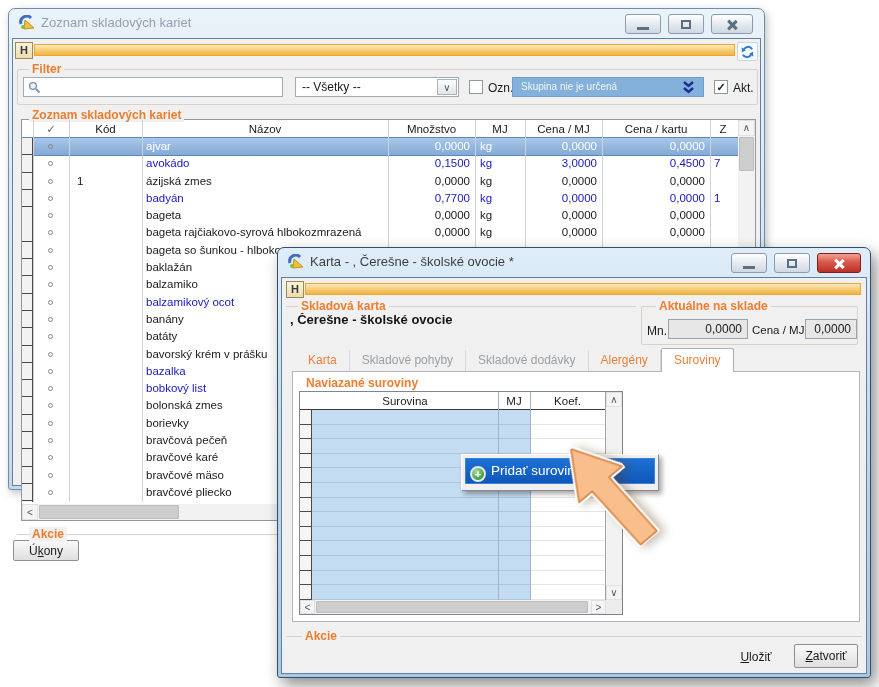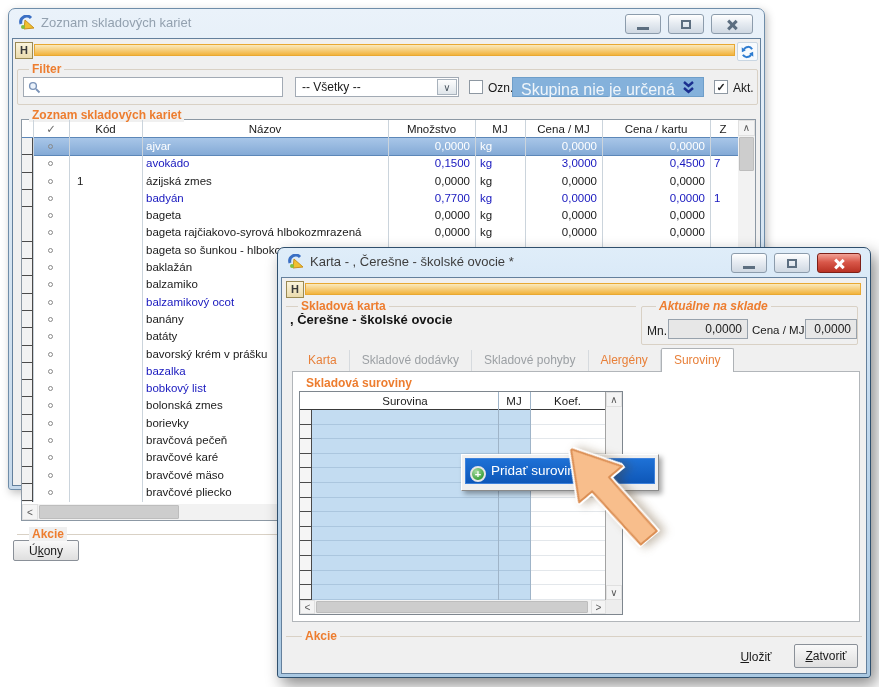--- a/index.html
+++ b/index.html
@@ -61,21 +61,21 @@
   .refreshbtn { position:absolute; left:724px; top:3px; width:21px; height:19px; background:#F7FAFD;
       border:1px solid #C9D6E2; border-radius:2px; }
   .lw-filterbox { left:4px; top:30px; width:741px; height:36px; }
   .lw-filterlabel { left:16px; top:23px; }
   .searchbox { position:absolute; left:10px; top:38px; width:260px; height:20px; background:#fff; border:1px solid #A2AAB4; }
   .dropdown { position:absolute; left:282px; top:38px; width:164px; height:20px; background:#fff; border:1px solid #A2AAB4; font-size:12px; color:#1A1A1A; }
   .dropdown .ddtext { position:absolute; left:6px; top:2px; }
   .ddbtn { position:absolute; right:1px; top:1px; width:20px; height:16px; background:linear-gradient(#FDFDFD,#DFE5EA);
       border:1px solid #A8B2BC; text-align:center; font-size:10px; color:#4A5560; line-height:15px; }
   .groupfield { position:absolute; left:499px; top:38px; width:192px; height:20px; background:#84B1DB; border:1px solid #6E9EC9; }
-  .groupfield .gtext { position:absolute; left:8px; top:3px; font-size:16px; color:#EFF5FA; }
+  .groupfield .gtext { position:absolute; left:8px; top:3px; font-size:10px; color:#EFF5FA; }
   .lw-section { left:16px; top:69px; }
   .table { position:absolute; left:8px; top:80px; width:735px; height:402px; background:#fff; border:1px solid #8C98A4; }
   .tgrid { position:absolute; left:0; top:0; width:716px; height:384px; overflow:hidden; }
   .thead { position:absolute; left:0; top:0; width:716px; height:18px; background:#fff; border-bottom:1px solid #5A5A5A; }
   .th { position:absolute; top:0; height:18px; line-height:18px; font-size:11.5px; color:#1A1A1A; text-align:center; }
   .vline { position:absolute; top:0; width:1px; height:382px; background:#CBD4DC; z-index:3; }
   .rowhdrcol { position:absolute; left:0; top:18px; width:11px; height:364px;
       background:repeating-linear-gradient(180deg,#F2F2F2 0px,#F2F2F2 16.3px,#4A4A4A 16.3px,#4A4A4A 17.3px);
       border-right:1px solid #4A4A4A; z-index:4; }
   .tbody { position:absolute; left:0; top:18px; width:716px; height:364px; }
@@ -97,21 +97,21 @@
   .lw-akcie-label { left:16px; top:488px; }
   .lw-akcie-line { left:4px; top:495px; width:741px; }
 
   
   .cw-h { left:4px; top:3px; }
   .cw-orange { left:23px; top:5px; width:556px; }
   .cw-cardlabel { left:16px; top:21px; }
   .cw-cardline { left:4px; top:28px; width:350px; }
   .cw-name { position:absolute; left:8px; top:34px; font-size:13px; font-weight:bold; color:#141414; }
   .cw-stockbox { left:359px; top:28px; width:217px; height:39px; }
-  .cw-stocklabel { left:374px; top:21px;font-style:italic; }
+  .cw-stocklabel { left:374px; top:21px; }
   .cw-mn-label { position:absolute; left:365px; top:46px; font-size:12px; color:#1A1A1A; }
   .cw-mn-field { left:386px; top:41px; width:80px; height:20px; }
   .cw-cena-label { position:absolute; left:470px; top:46px; font-size:11.5px; color:#1A1A1A; }
   .cw-cena-field { left:523px; top:41px; width:52px; height:20px; }
   .tabstrip { position:absolute; left:14px; top:72px; height:22px; z-index:2; display:flex; }
   .tab { height:21px; line-height:21px; padding:0 12px; font-size:12px; border-right:1px solid #D6DADE; position:relative; }
   .tab.link { color:#E8803A; }
   .tab.disabled { color:#9CA0A4; }
   .tab.active { color:#E8803A; background:#FFFFFF; border:1px solid #AEB2B6; border-bottom:none;
       height:24px; margin-top:-2px; line-height:23px; z-index:3; border-radius:2px 2px 0 0; }
@@ -498,28 +498,28 @@
 
       <div class="groupbox cw-stockbox"></div>
       <span class="grouplabel cw-stocklabel">Aktuálne na sklade</span>
       <span class="cw-mn-label">Mn.</span>
       <div class="sunkfield cw-mn-field">0,0000</div>
       <span class="cw-cena-label">Cena / MJ</span>
       <div class="sunkfield cw-cena-field">0,0000</div>
 
       <div class="tabstrip">
           <span class="tab link">Karta</span>
+          <span class="tab disabled">Skladové pohyby</span>
           <span class="tab disabled">Skladové dodávky</span>
-          <span class="tab disabled">Skladové pohyby</span>
           <span class="tab link">Alergény</span>
           <span class="tab active">Suroviny</span>
         </div>
 
       <div class="tabpanel">
-        <span class="fsection">Skladová suroviny</span>
+        <span class="fsection">Naviazané suroviny</span>
         <div class="ftable">
           <div class="fthead">
             <span class="fth" style="left:12px;width:186px;">Surovina</span>
             <span class="fth" style="left:198px;width:32px;">MJ</span>
             <span class="fth" style="left:230px;width:75px;">Koef.</span>
           </div>
           <div class="frowhdr"></div>
           <div class="fblue"></div>
           <div class="fwhite"></div>
           <div class="fvline" style="left:198px;"></div>

